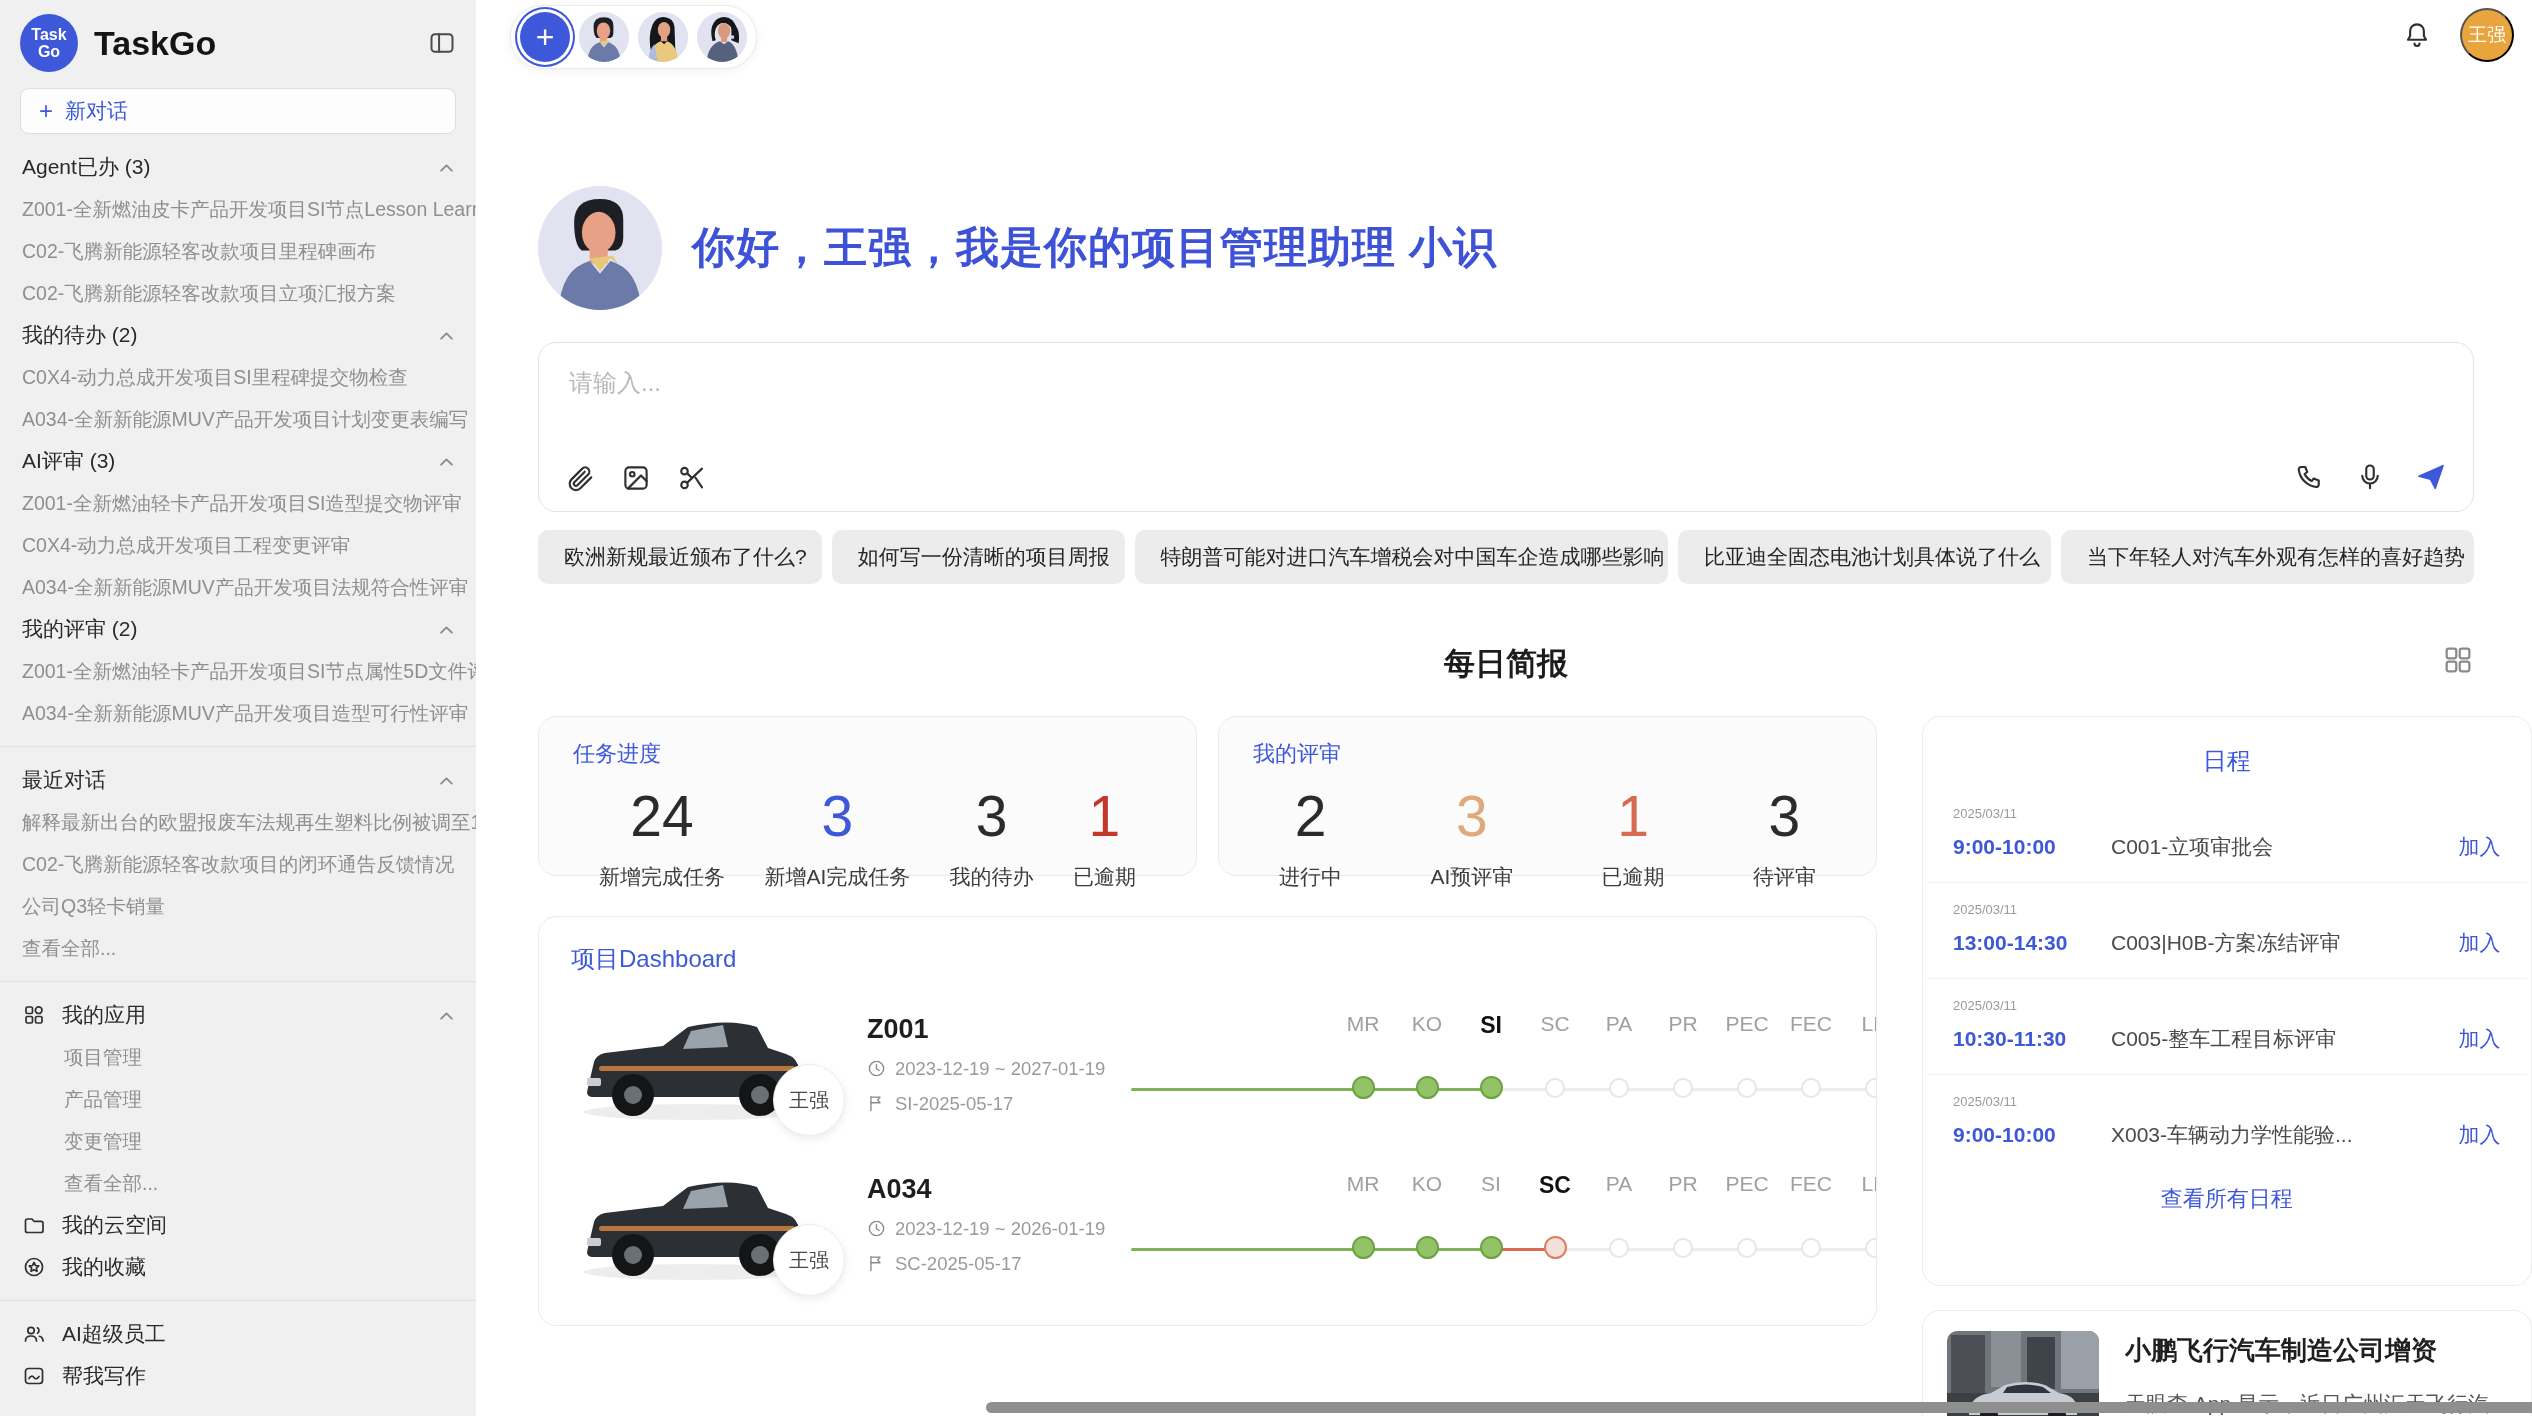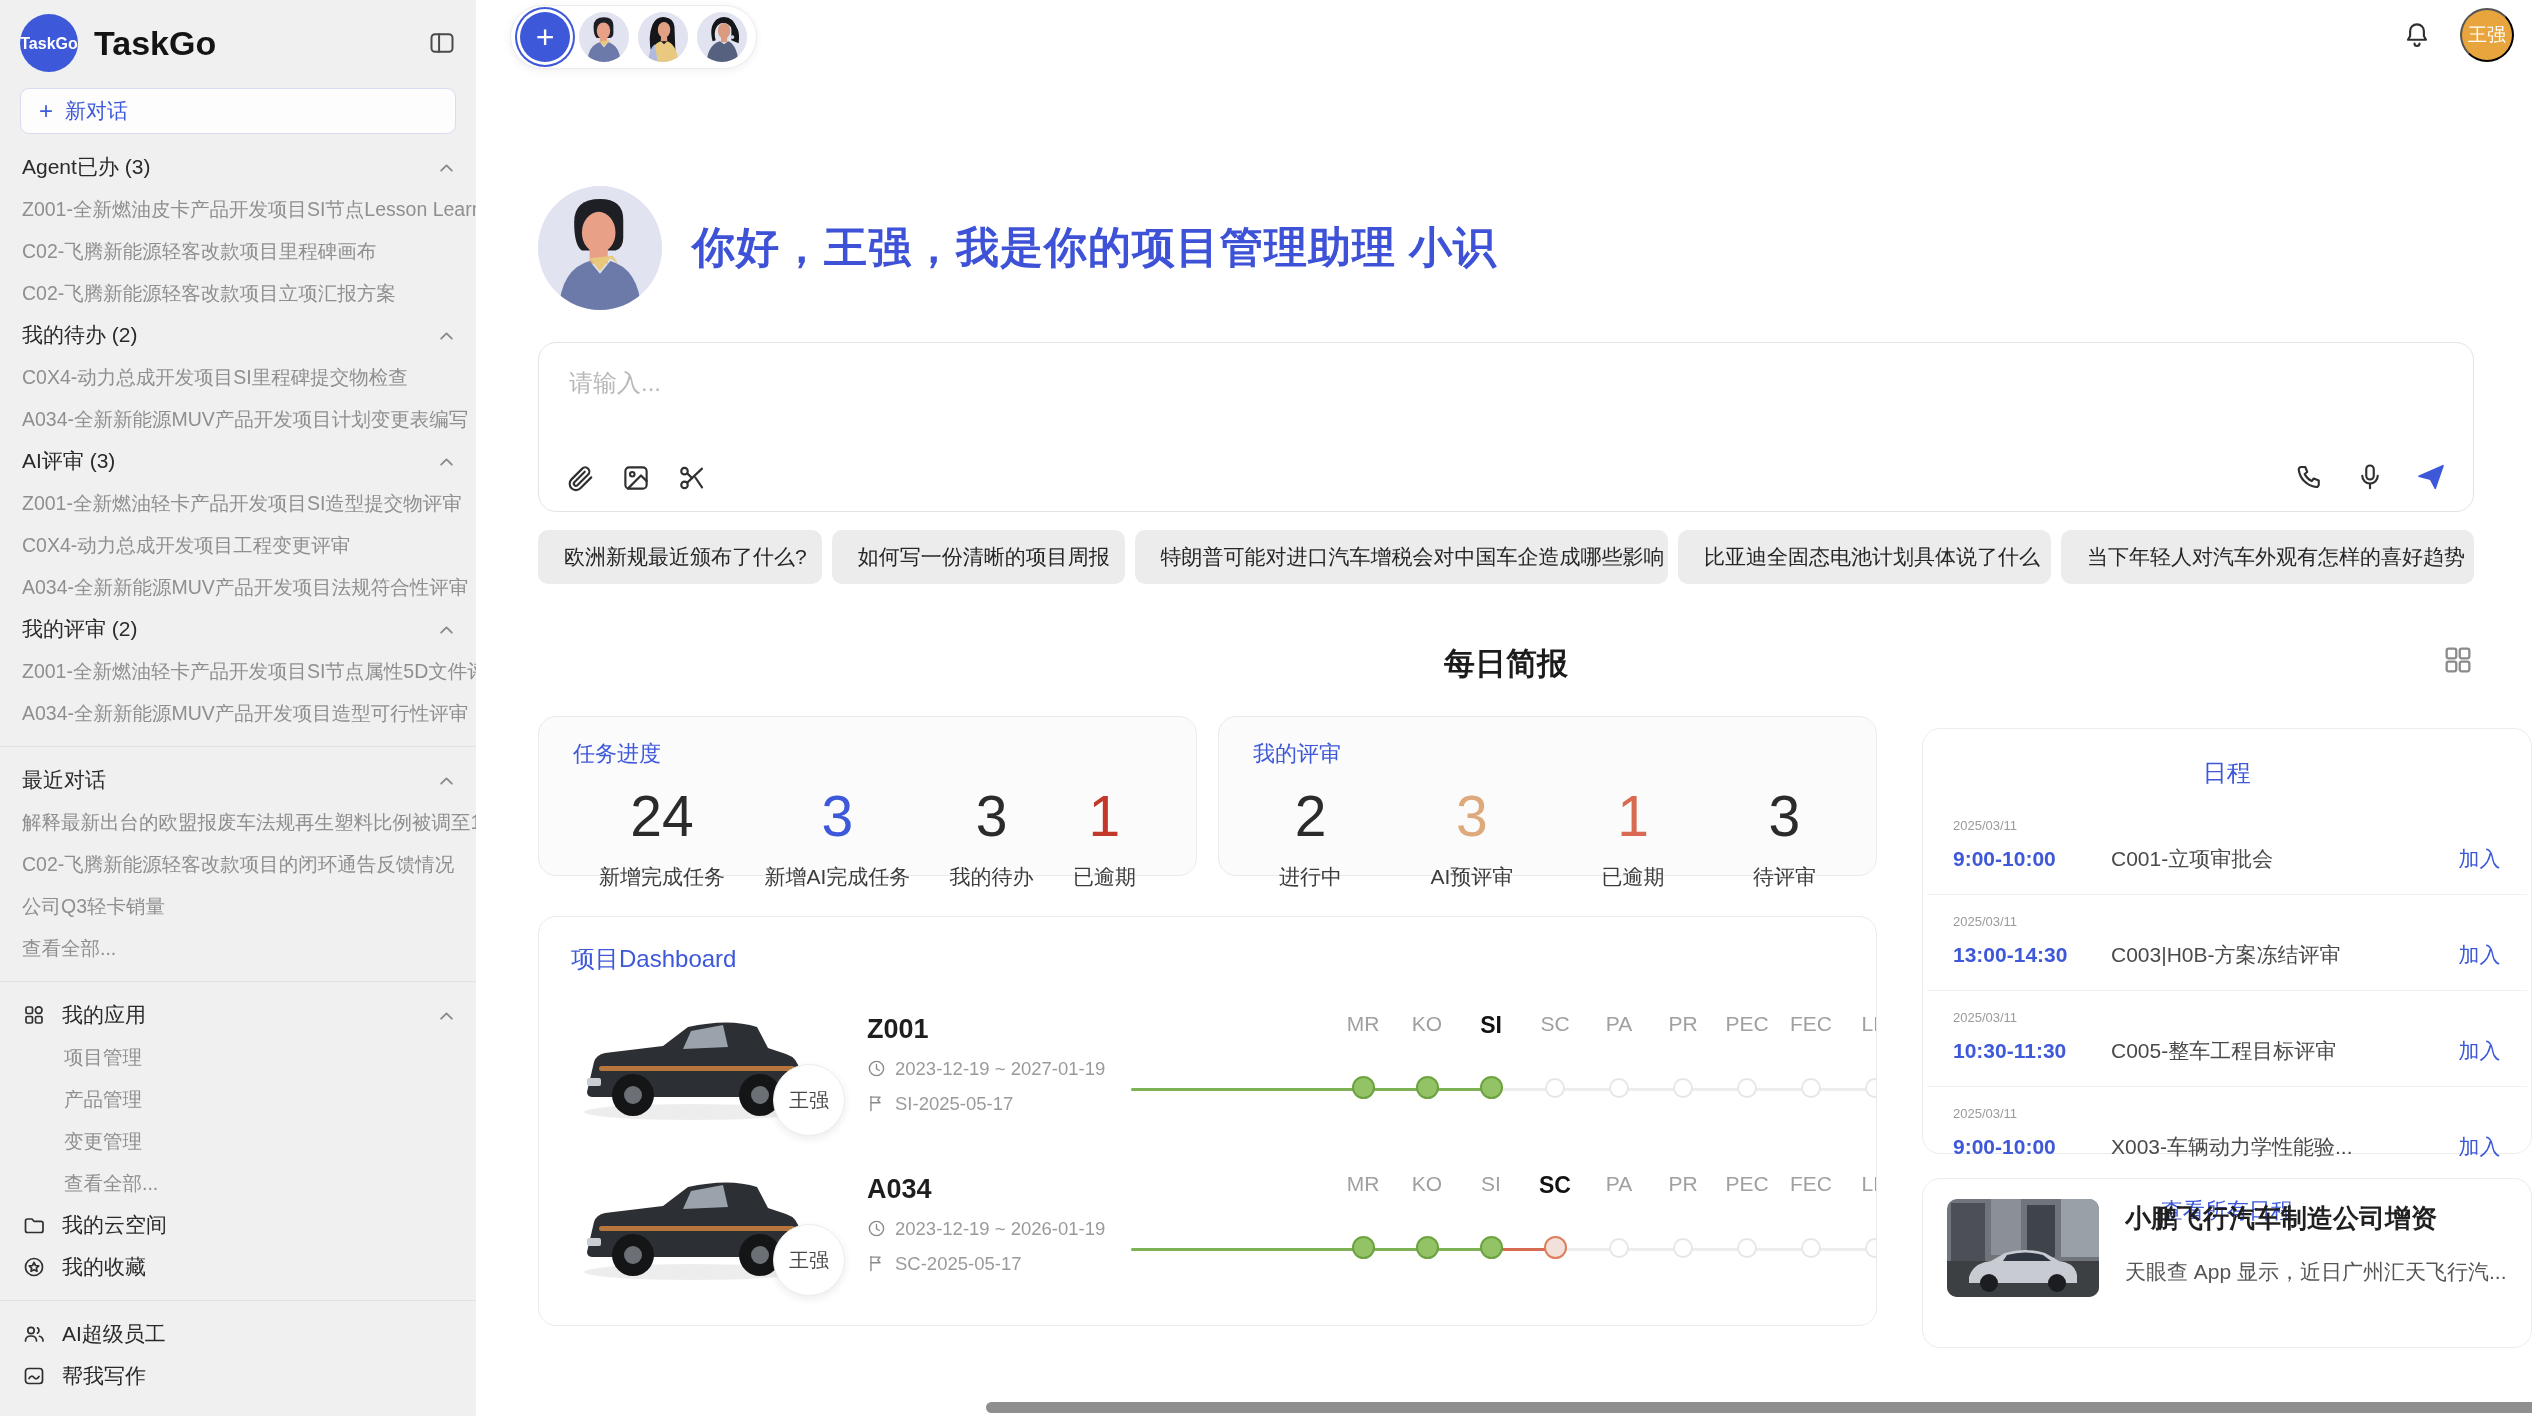--- a/index.html
+++ b/index.html
@@ -5,21 +5,21 @@
   * { margin:0; padding:0; box-sizing:border-box; }
   html,body { width:2532px; height:1416px; overflow:hidden; background:#fff;
               font-family:"Liberation Sans","DejaVu Sans",sans-serif; color:#262626; }
   .app { display:flex; width:2532px; height:1416px; }
 
   
   .sidebar { width:476px; height:100%; background:#f0f0f1; flex-shrink:0;
              display:flex; flex-direction:column; padding:14px 0 10px; }
   .side-header { display:flex; align-items:center; padding:0 20px 14px; }
   .logo { width:58px; height:58px; border-radius:50%; background:#3d58d8; color:#fff;
-          display:flex; align-items:center; justify-content:center;
+          display:flex; flex-direction:column; align-items:center; justify-content:center;
           font-size:16px; font-weight:700; line-height:17px; }
   .app-title { font-size:34px; font-weight:700; margin-left:16px; color:#141414; flex:1; }
   .icon-btn { background:none; border:none; cursor:pointer; display:flex; align-items:center; justify-content:center; }
   .new-chat-btn { margin:2px 20px 12px; height:46px; background:#fdfdfe; border:1px solid #d7dcf0;
                   border-radius:9px; display:flex; align-items:center; padding:0 18px;
                   color:#3d58d8; font-size:21px; cursor:pointer; }
   .new-chat-btn .plus { font-size:24px; margin-right:12px; font-weight:400; }
   .side-scroll { flex:1; overflow:hidden; }
   .srow { display:flex; align-items:center; height:42px; padding:0 22px; white-space:nowrap; overflow:hidden; }
   .shead { font-size:21px; color:#2a2a2a; }
@@ -107,21 +107,21 @@
   .mline { position:absolute; height:3px; top:84px; border-radius:2px; }
   .mline.base { left:0; right:32px; background:#ededed; }
   .mline.green { left:0; width:360px; background:#7fb254; }
   .mline.red { left:360px; width:64px; background:#d96a52; }
   .mdots { display:flex; margin-left:200px; position:absolute; top:74px; left:0; }
   .mcell { width:64px; display:flex; justify-content:center; }
   .dot { width:20px; height:20px; border-radius:50%; background:#fff; border:2px solid #e6e6e6; }
   .dot.done { width:23px; height:23px; margin-top:-2px; background:#94c367; border:2px solid #6ca33f; }
   .dot.overdue { width:23px; height:23px; margin-top:-2px; background:#f1e1da; border:2px solid #df7e5c; }
 
-  .schedule-card { height:426px; border:1px solid #ececec; border-radius:18px; background:#fff; padding:24px 4px 0;margin-top:12px; }
+  .schedule-card { height:570px; border:1px solid #ececec; border-radius:18px; background:#fff; padding:24px 4px 0; }
   .sch-title { text-align:center; color:#3d58d8; font-size:24px; margin-top:4px; }
   .sch-list { margin-top:10px; }
   .sch-item { padding:19px 26px 21px; border-bottom:1px solid #f1f1f1; }
   .sch-item:last-child { border-bottom:none; }
   .sch-date { color:#9b9b9b; font-size:13px; }
   .sch-main { display:flex; align-items:center; margin-top:12px; }
   .sch-time { color:#3d58d8; font-weight:700; font-size:21px; width:158px; flex-shrink:0; }
   .sch-name { color:#4a4a4a; font-size:21px; flex:1; white-space:nowrap; overflow:hidden; }
   .sch-join { color:#3d58d8; font-size:21px; text-decoration:none; margin-left:14px; }
   .sch-footer { text-align:center; color:#3d58d8; font-size:22px; margin-top:14px; cursor:pointer; }

